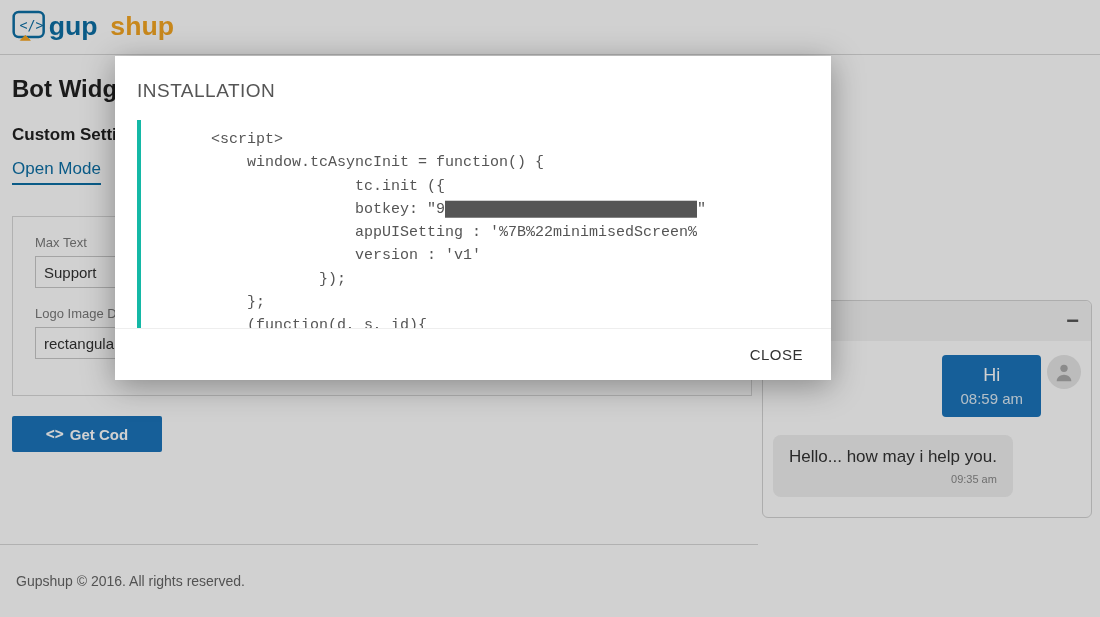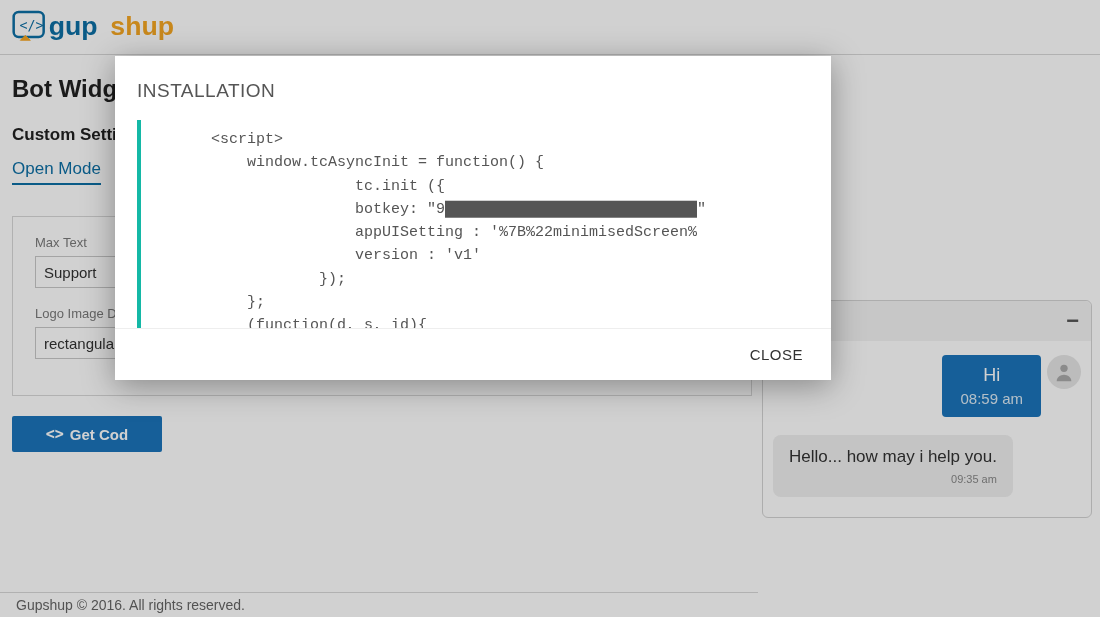--- a/index.html
+++ b/index.html
@@ -79,21 +79,21 @@
   gap: 6px;
   border-radius: 2px;
 }
 .code-icon::before { content: "<>"; font-family: monospace; font-weight: bold; }
 .footer {
   position: absolute;
   left: 0;
   bottom: 0;
   width: 758px;
   border-top: 1px solid #d8d8d8;
-  padding: 4px 16px;
+  padding: 28px 16px;
   font-size: 14px;
   color: #666;
 }
 .chat-widget {
   position: absolute;
   right: 8px;
   top: 300px;
   width: 330px;
   background: #fff;
   border: 1px solid #d4d4d4;

